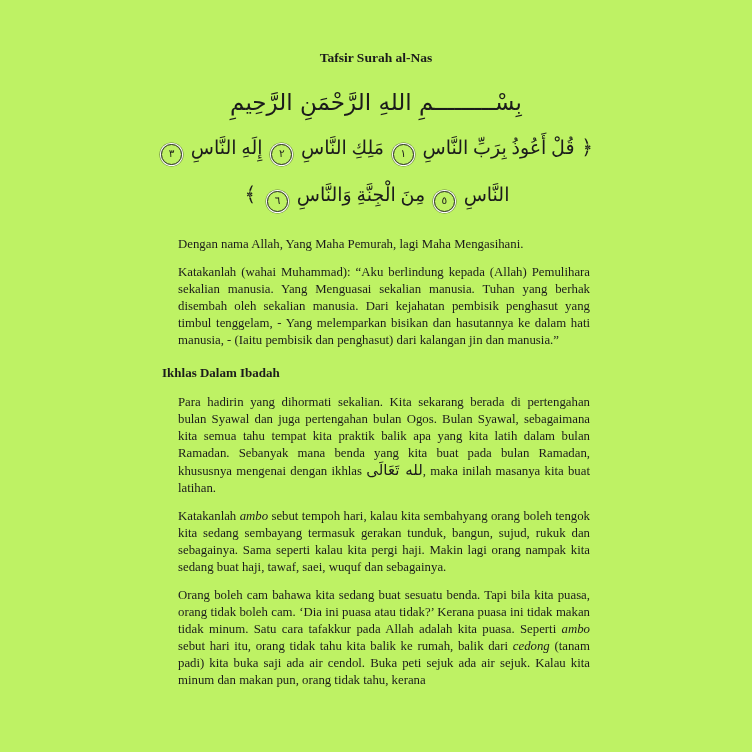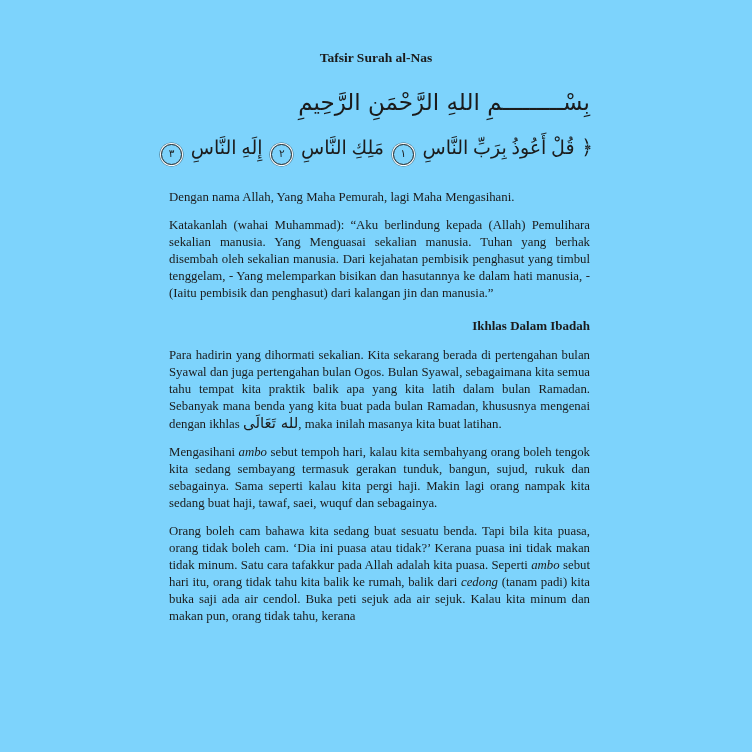--- a/index.html
+++ b/index.html
@@ -4,41 +4,41 @@
 <style>
   html, body {
     margin: 0;
     padding: 0;
     background: #ffffff;
   }
   .page {
     position: relative;
     width: 752px;
     height: 752px;
-    background: #7dd3fc;
+    background: #bef264;
     overflow: hidden;
     font-family: "Liberation Serif", serif;
     color: #1b1b1b;
   }
   .content {
     position: absolute;
     left: 162px;
     top: 50px;
     width: 428px;
   }
   .doc-title {
     text-align: center;
     font-weight: bold;
     font-size: 13.5px;
     line-height: 16px;
     margin: 0 0 16px 0;
   }
   .bismillah {
     direction: rtl;
-    text-align: right;
+    text-align: center;
     font-family: "DejaVu Sans", sans-serif;
     font-size: 23px;
     line-height: 40px;
     margin: 7px 0 2px 0;
   }
   .verses {
     margin: 0 -10px 18px -10px; 
   }
   .verse-line {
     direction: rtl;
@@ -62,24 +62,24 @@
     box-shadow: 0 0 0 1px #fff, 0 0 0 1.6px rgba(40,40,40,.55);
   }
   .ornate {
     font-size: 20px;
     margin: 0 2px;
   }
   .body-par {
     font-size: 12.8px;
     line-height: 17px;
     text-align: justify;
-    margin: 0 0 11px 7px;
+    margin: 0 0 11px 16px;
   }
   .section-heading {
-    text-align: right;
+    text-align: left;
     font-weight: bold;
     font-size: 13px;
     line-height: 17px;
     margin: 15px 0 13px 0;
   }
   .inline-arabic {
     font-family: "DejaVu Sans", sans-serif;
     font-size: 15px;
     direction: rtl;
     unicode-bidi: embed;
@@ -99,28 +99,35 @@
     <div class="verses">
       <div class="verse-line" dir="rtl">
         <span class="ornate">﴿</span>
         <span>قُلْ أَعُوذُ بِرَبِّ النَّاسِ</span>
         <span class="vnum">١</span>
         <span>مَلِكِ النَّاسِ</span>
         <span class="vnum">٢</span>
         <span>إِلَهِ النَّاسِ</span>
         <span class="vnum">٣</span>
       </div>
+      <div class="verse-line" dir="rtl">
+        <span>النَّاسِ</span>
+        <span class="vnum">٥</span>
+        <span>مِنَ الْجِنَّةِ وَالنَّاسِ</span>
+        <span class="vnum">٦</span>
+        <span class="ornate">﴾</span>
+      </div>
     </div>
 
     <p class="body-par">Dengan nama Allah, Yang Maha Pemurah, lagi Maha Mengasihani.</p>
 
     <p class="body-par">Katakanlah (wahai Muhammad): “Aku berlindung kepada (Allah) Pemulihara sekalian manusia. Yang Menguasai sekalian manusia. Tuhan yang berhak disembah oleh sekalian manusia. Dari kejahatan pembisik penghasut yang timbul tenggelam, - Yang melemparkan bisikan dan hasutannya ke dalam hati manusia, - (Iaitu pembisik dan penghasut) dari kalangan jin dan manusia.”</p>
 
     <div class="section-heading">Ikhlas Dalam Ibadah</div>
 
     <p class="body-par"><span>Para hadirin yang dihormati sekalian. Kita sekarang berada di pertengahan bulan Syawal dan juga pertengahan bulan Ogos. Bulan Syawal, sebagaimana kita semua tahu tempat kita praktik balik apa yang kita latih dalam bulan Ramadan. Sebanyak mana benda yang kita buat pada bulan Ramadan, khususnya mengenai dengan ikhlas </span><span class="inline-arabic">لله تَعَالَى</span><span>, maka inilah masanya kita buat latihan.</span></p>
 
-    <p class="body-par"><span>Mengasihani </span><em>ambo</em><span> sebut tempoh hari, kalau kita sembahyang orang boleh tengok kita sedang sembayang termasuk gerakan tunduk, bangun, sujud, rukuk dan sebagainya. Sama seperti kalau kita pergi haji. Makin lagi orang nampak kita sedang buat haji, tawaf, saei, wuquf dan sebagainya.</span></p>
+    <p class="body-par"><span>Katakanlah </span><em>ambo</em><span> sebut tempoh hari, kalau kita sembahyang orang boleh tengok kita sedang sembayang termasuk gerakan tunduk, bangun, sujud, rukuk dan sebagainya. Sama seperti kalau kita pergi haji. Makin lagi orang nampak kita sedang buat haji, tawaf, saei, wuquf dan sebagainya.</span></p>
 
     <p class="body-par"><span>Orang boleh cam bahawa kita sedang buat sesuatu benda. Tapi bila kita puasa, orang tidak boleh cam. ‘Dia ini puasa atau tidak?’ Kerana puasa ini tidak makan tidak minum. Satu cara tafakkur pada Allah adalah kita puasa. Seperti </span><em>ambo</em><span> sebut hari itu, orang tidak tahu kita balik ke rumah, balik dari </span><em>cedong</em><span> (tanam padi) kita buka saji ada air cendol. Buka peti sejuk ada air sejuk. Kalau kita minum dan makan pun, orang tidak tahu, kerana</span></p>
 
   </div>
 </div>
 
 </body></html>

